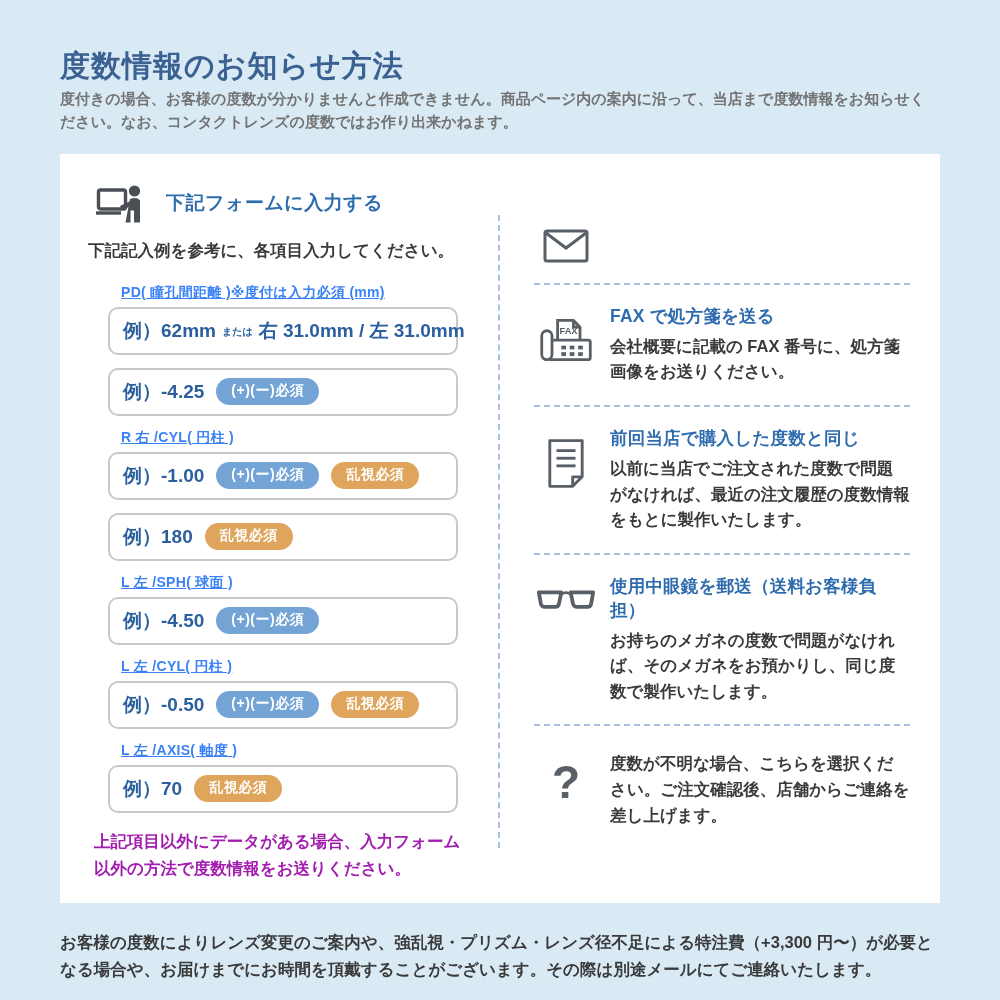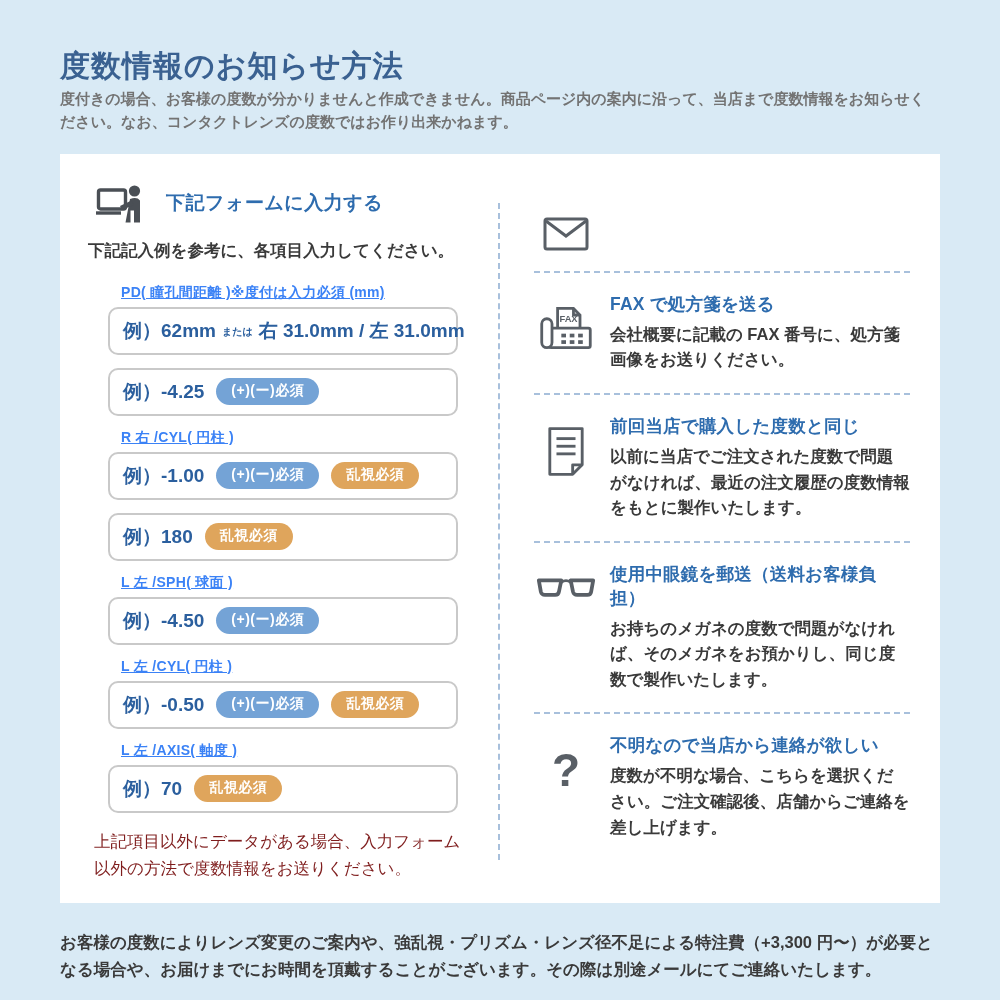--- a/index.html
+++ b/index.html
@@ -41,21 +41,21 @@
     display:flex;align-items:center;padding:0 13px;
   }
   .example{font-size:19px;font-weight:bold;color:var(--example-text);white-space:nowrap;}
   .connector{font-size:10px;font-weight:bold;color:var(--example-text);margin:3px 6px 0;white-space:nowrap;}
   .pill{
     display:inline-block;border-radius:999px;color:#fff;font-size:14px;font-weight:bold;
     padding:4px 15px 5px;margin-left:12px;white-space:nowrap;letter-spacing:.5px;
   }
   .pill-blue{background:var(--badge-blue);}
   .pill-orange{background:var(--badge-orange);}
-  .form-note{margin:15px 4px 0 6px;font-size:16.5px;font-weight:normal;line-height:1.62;color:#7f1d1d;}
+  .form-note{margin:15px 4px 0 6px;font-size:16.5px;font-weight:bold;line-height:1.62;color:#a21caf;}
   
   .col-right{flex:1;border-left:2px dashed var(--divider);padding:0 30px 0 34px;}
   .method{display:flex;padding:19px 0 20px;}
   .method:first-child{padding-top:2px;}
   .method + .method{border-top:2px dashed var(--divider);}
   .m-icon{flex:0 0 64px;display:flex;justify-content:center;align-items:flex-start;padding-top:12px;color:var(--icon);}
   .m-body{flex:1;padding-left:12px;}
   .m-title{font-size:17.5px;font-weight:bold;color:var(--heading);letter-spacing:.2px;}
   .m-text{margin-top:6px;font-size:16.5px;font-weight:bold;line-height:1.55;color:#3a3a3a;}
   .q-glyph{font-size:46px;font-weight:bold;color:var(--icon);line-height:1;padding-top:2px;}
@@ -212,21 +212,20 @@
         <div class="m-title">使用中眼鏡を郵送（送料お客様負担）</div>
         <div class="m-text">お持ちのメガネの度数で問題がなければ、そのメガネをお預かりし、同じ度数で製作いたします。</div>
       </div>
     </div>
 
     <div class="method">
       <div class="m-icon">
         <span class="q-glyph">?</span>
       </div>
       <div class="m-body">
-        <div class="m-title">不明なので当店から連絡が欲しい</div>
         <div class="m-text">度数が不明な場合、こちらを選択ください。ご注文確認後、店舗からご連絡を差し上げます。</div>
       </div>
     </div>
 
   </div>
 </div>
 
 <p class="page-footer">お客様の度数によりレンズ変更のご案内や、強乱視・プリズム・レンズ径不足による特注費（+3,300 円〜）が必要となる場合や、お届けまでにお時間を頂戴することがございます。その際は別途メールにてご連絡いたします。</p>
 
 </body></html>

